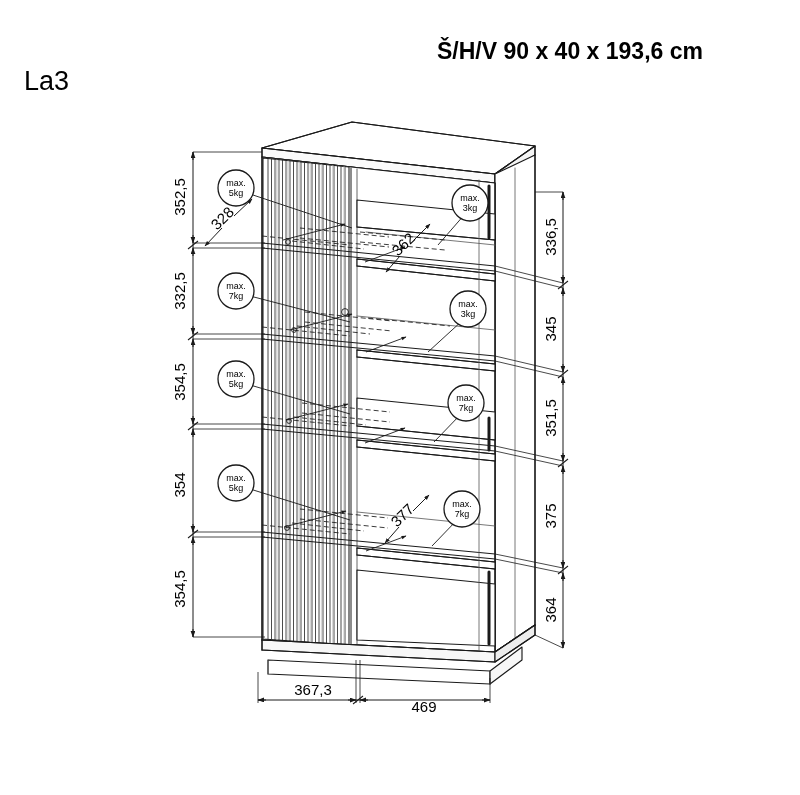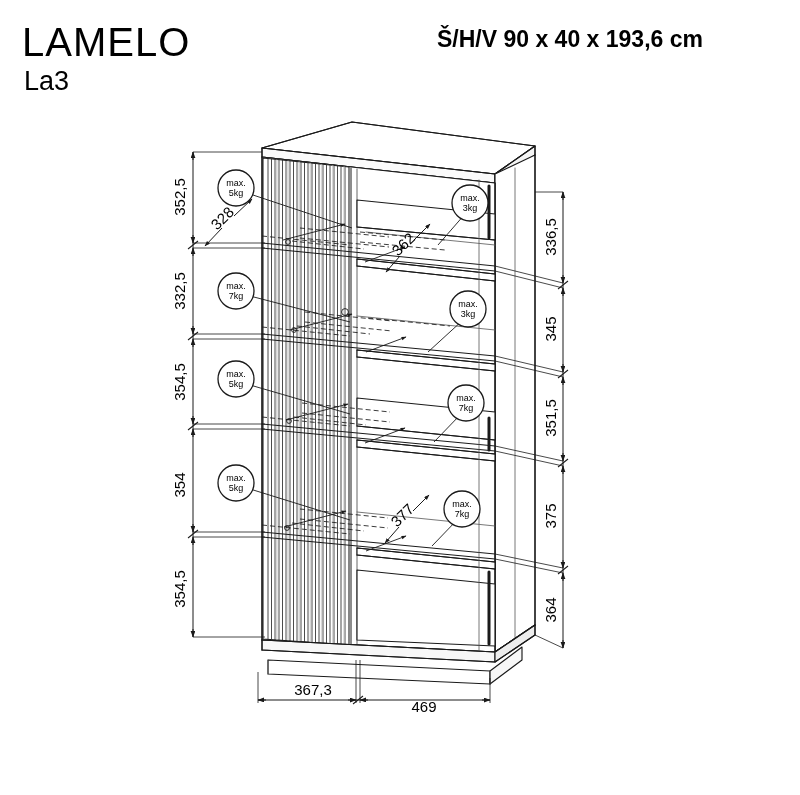--- a/index.html
+++ b/index.html
@@ -13,38 +13,37 @@
   .hdr-title{
     position:absolute;left:22px;top:22px;
     font-size:40px;font-weight:400;letter-spacing:1px;
     line-height:1;white-space:nowrap;
   }
   .hdr-sub{
     position:absolute;left:24px;top:68px;
     font-size:27px;font-weight:400;line-height:1;white-space:nowrap;
   }
   .hdr-dims{
-    position:absolute;left:437px;top:28px;
+    position:absolute;left:437px;top:40px;
     font-size:23px;font-weight:bold;line-height:1;white-space:nowrap;
   }
 
   
   #draw{position:absolute;left:0;top:0;}
   #draw text{font-family:"Liberation Sans", sans-serif;}
 
   .badge-txt{font-size:9px;fill:#000;text-anchor:middle;}
   .dim-txt{font-size:15px;fill:#000;text-anchor:middle;}
   .lead-txt{font-size:15px;fill:#000;text-anchor:middle;}
 </style>
 </head>
 <body>
 
 <div id="sheet">
 
-  <div class="hdr-title">LAMELO</div>
   <div class="hdr-sub">La3</div>
   <div class="hdr-dims">Š/H/V 90 x 40 x 193,6 cm</div>
 
   <svg id="draw" width="800" height="795" viewBox="0 0 800 795">
 
     <defs>
       <marker id="ar" markerWidth="7" markerHeight="7" refX="6" refY="2.4" orient="auto" markerUnits="strokeWidth">
         <path d="M0,0 L6.5,2.4 L0,4.8 z" fill="#1a1a1a"></path>
       </marker>
       <marker id="arS" markerWidth="6" markerHeight="6" refX="5" refY="2" orient="auto" markerUnits="strokeWidth">

